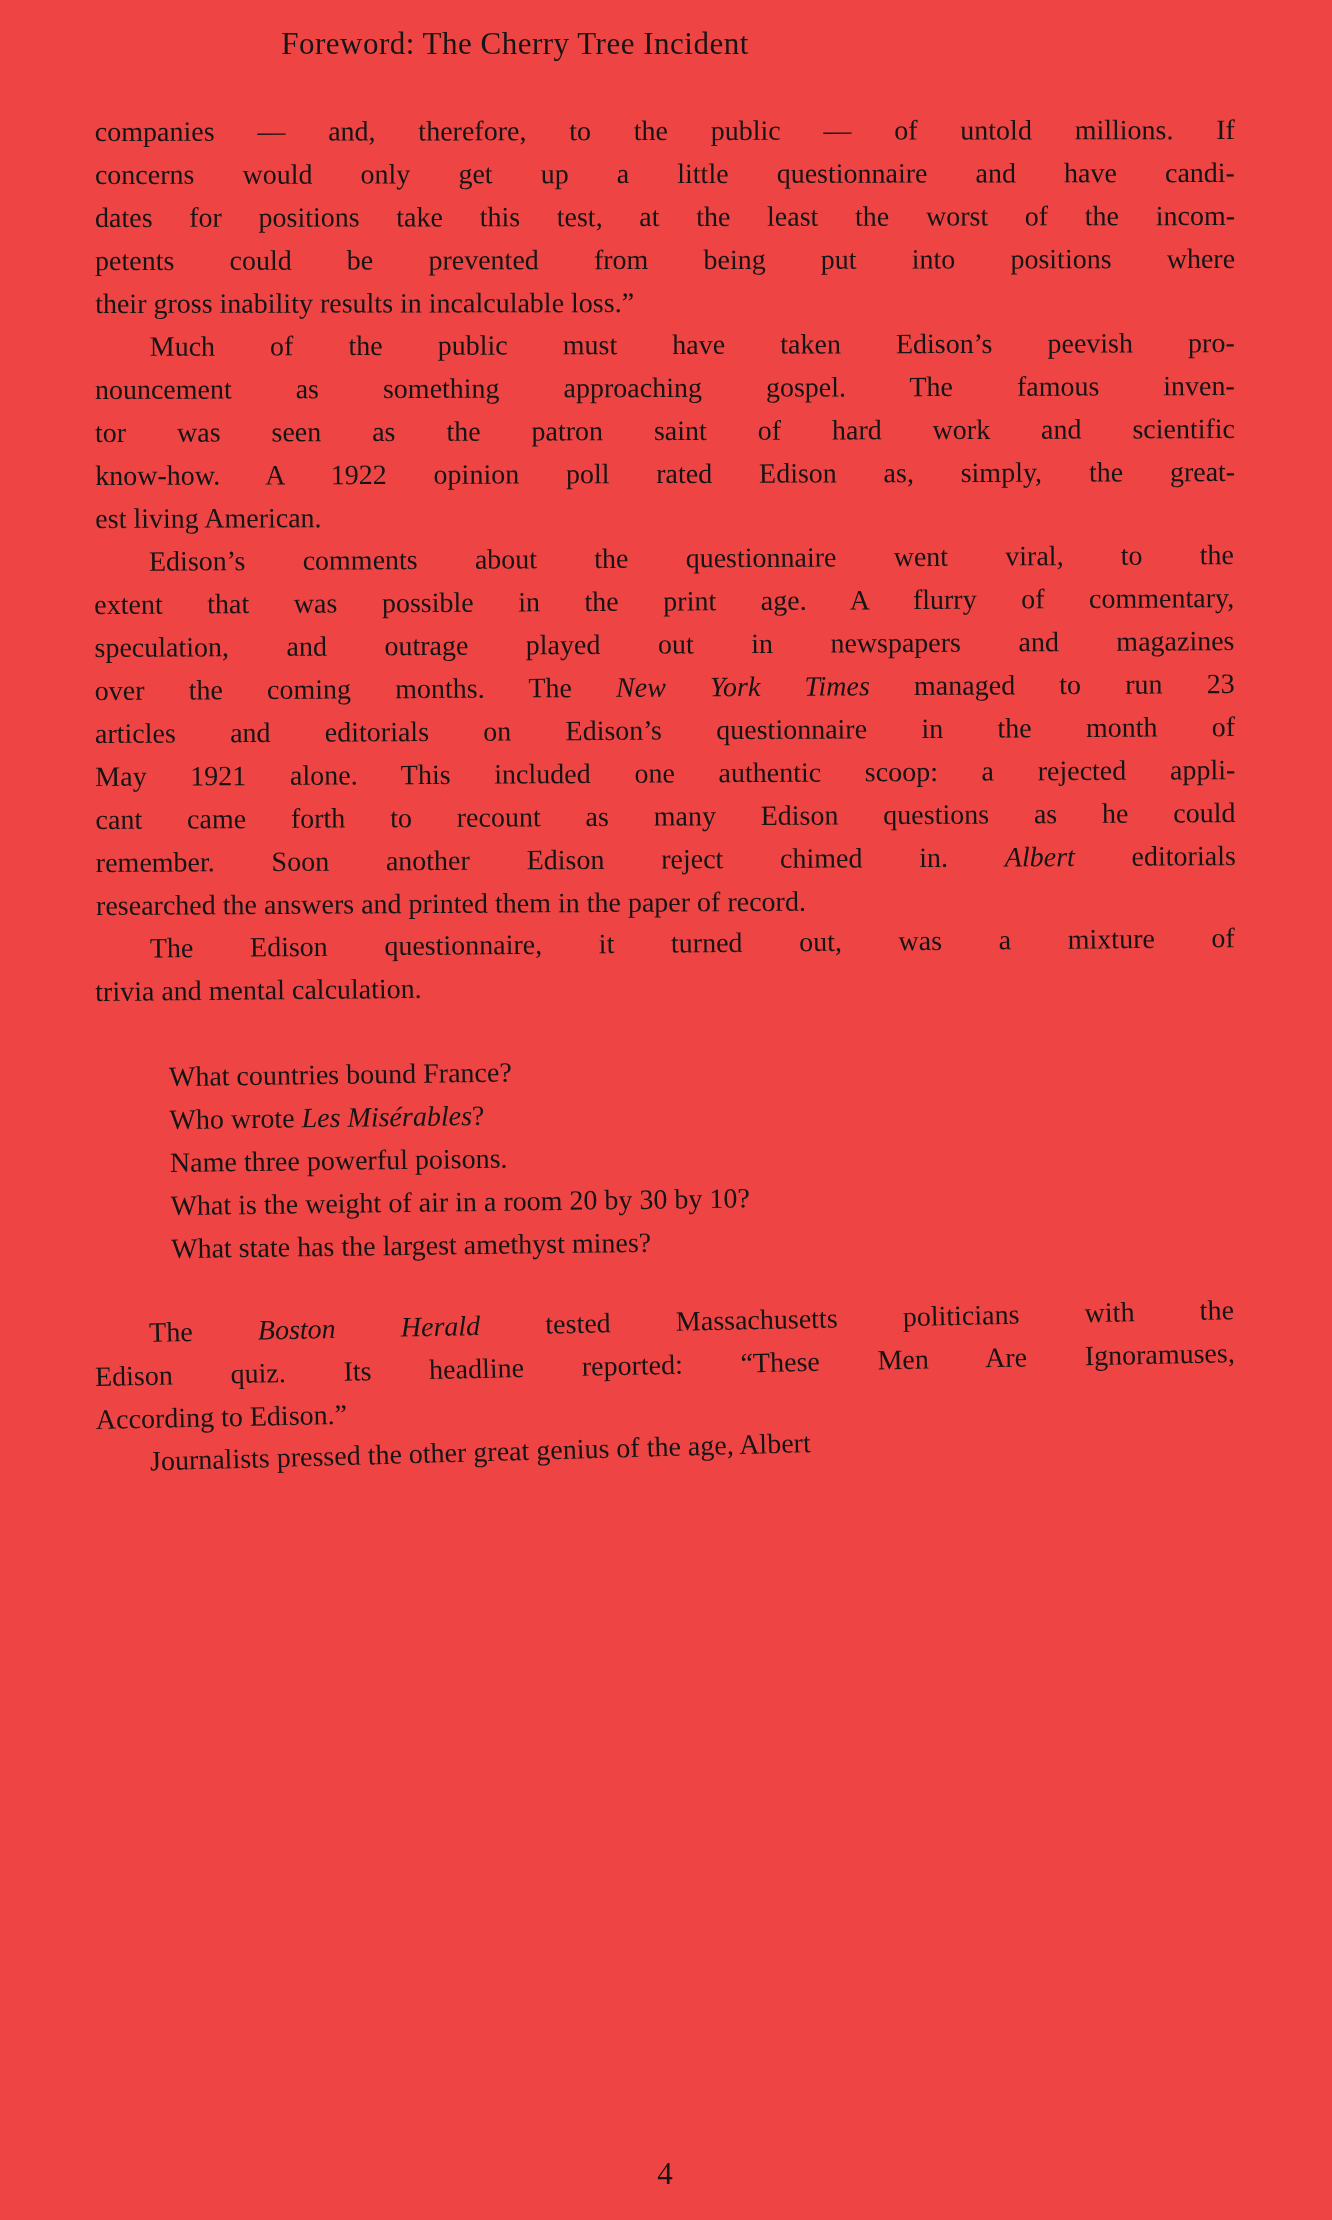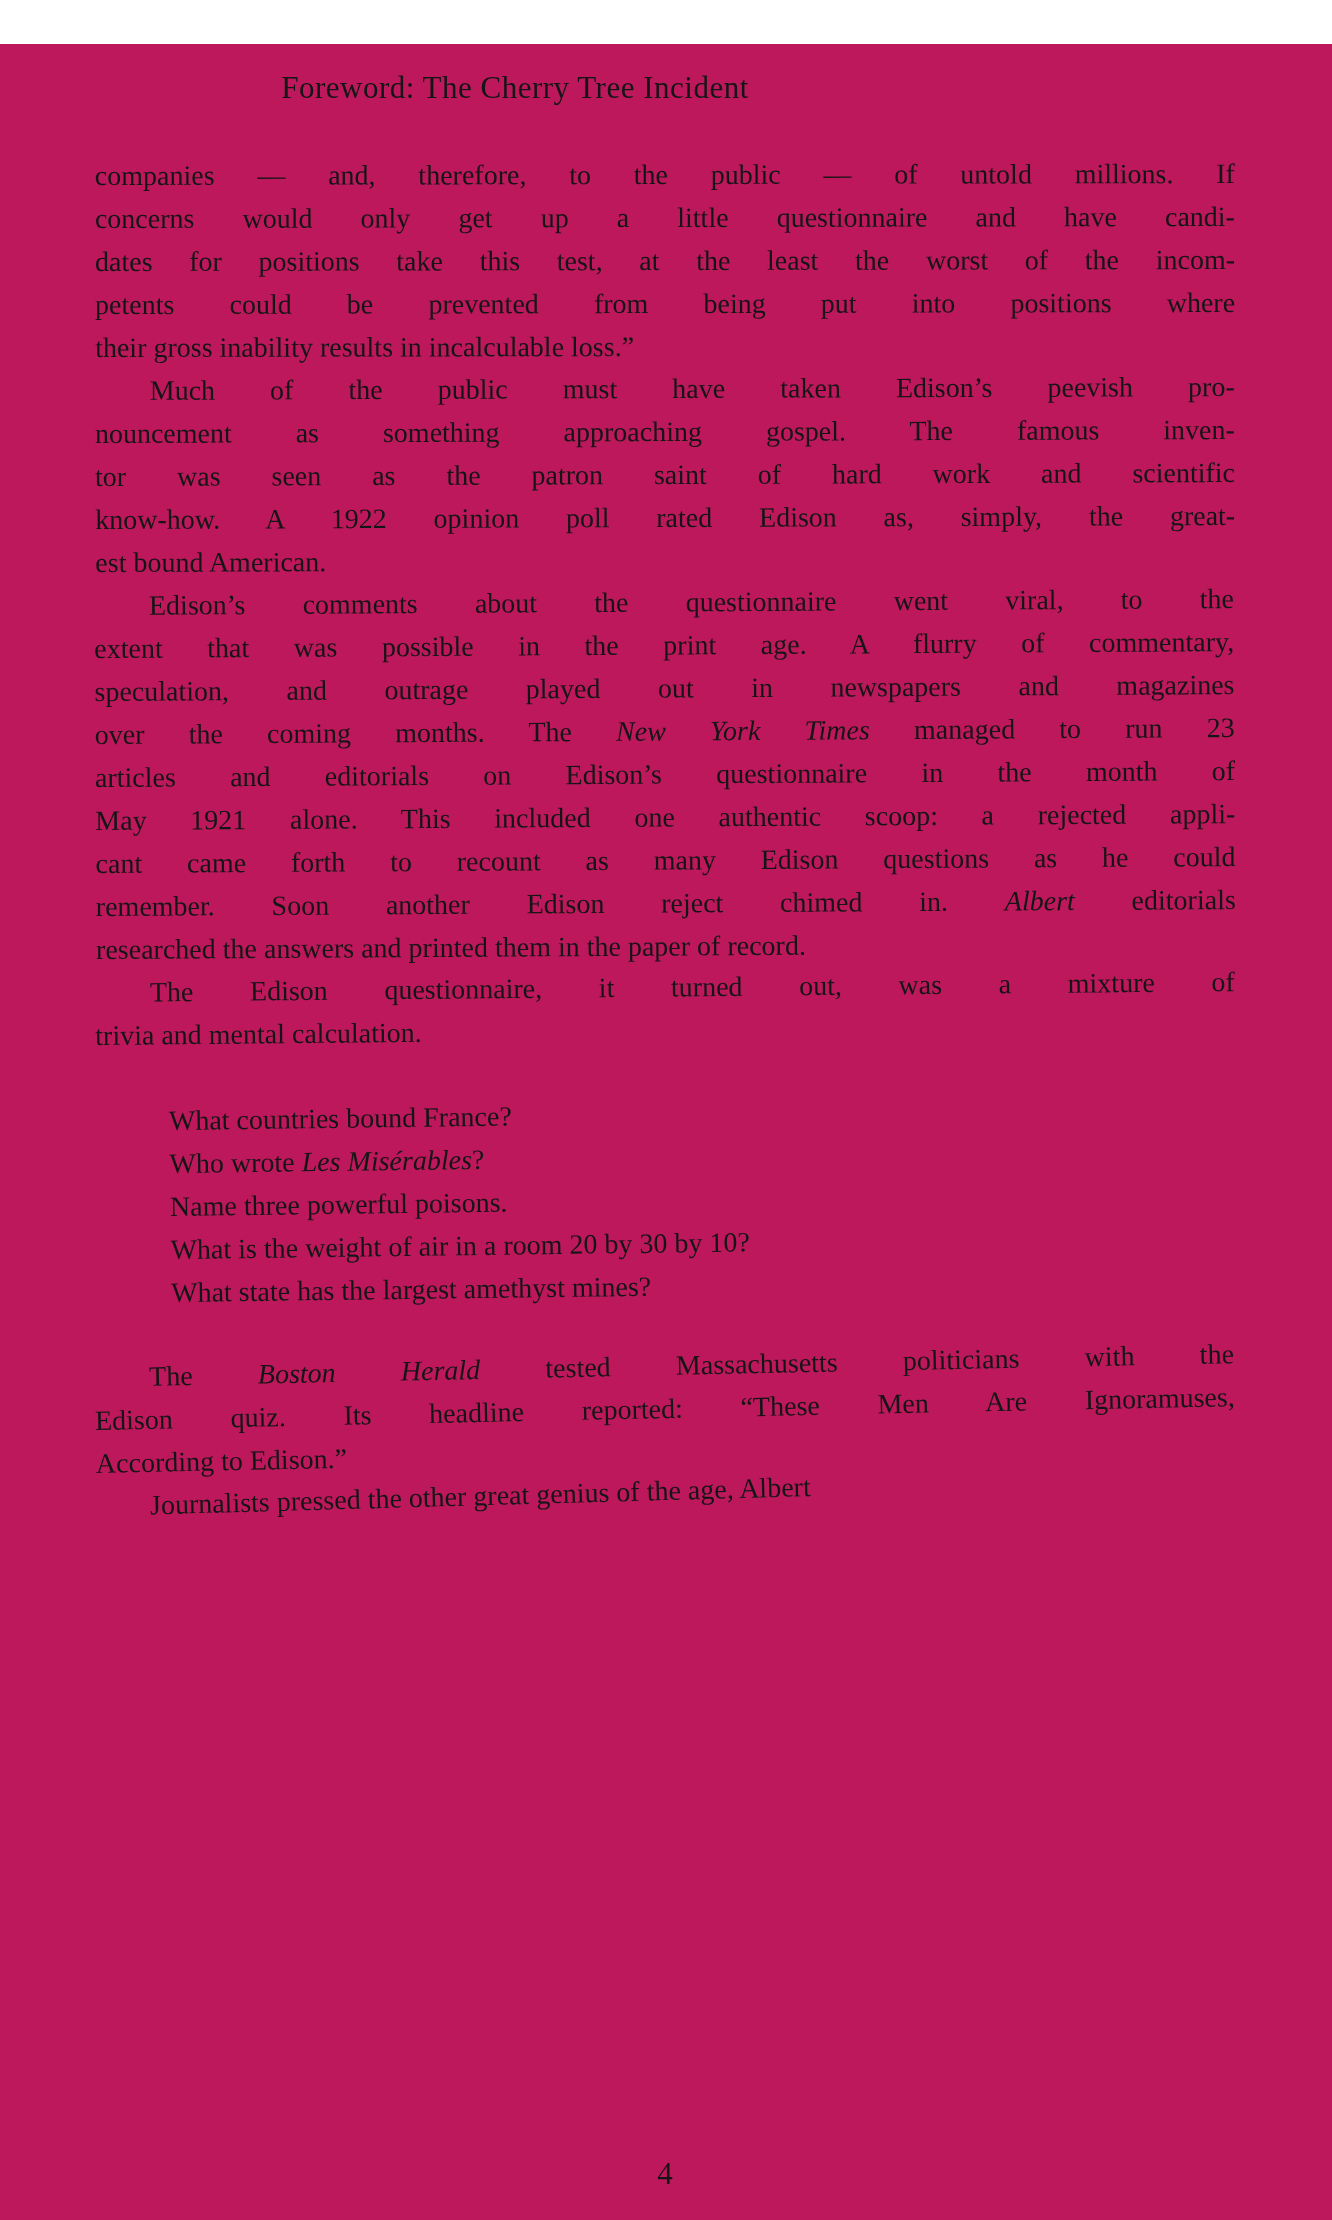--- a/index.html
+++ b/index.html
@@ -7,22 +7,21 @@
   body {
     background: #ffffff;
     color: #151515;
     font-family: "Liberation Serif", "DejaVu Serif", serif;
     position: relative;
     overflow: hidden;
   }
   .page {
     position: absolute;
     inset: 0;
-    background: #be185d;
-    margin-top: 44px;
+    background: #ef4444;
   }
   .running-head {
     margin: 26px 0 0 95px;
     width: 1140px;
     text-align: center;
     transform: translateX(-150px);
     font-size: 31px;
     font-weight: 400;
     letter-spacing: 0.5px;
   }
@@ -71,21 +70,21 @@
           <div class="line just"><span>concerns would only get up a little questionnaire and have candi-</span></div>
           <div class="line just"><span>dates for positions take this test, at the least the worst of the incom-</span></div>
           <div class="line just"><span>petents could be prevented from being put into positions where</span></div>
           <div class="line just last"><span>their gross inability results in incalculable loss.”</span></div>
         </div>
         <div class="block paragraph tilt-1">
           <div class="line just indent"><span>Much of the public must have taken Edison’s peevish pro-</span></div>
           <div class="line just"><span>nouncement as something approaching gospel. The famous inven-</span></div>
           <div class="line just"><span>tor was seen as the patron saint of hard work and scientific</span></div>
           <div class="line just"><span>know-how. A 1922 opinion poll rated Edison as, simply, the great-</span></div>
-          <div class="line just last"><span>est bound American.</span></div>
+          <div class="line just last"><span>est living American.</span></div>
         </div>
         <div class="block paragraph tilt-2">
           <div class="line just indent"><span>Edison’s comments about the questionnaire went viral, to the</span></div>
           <div class="line just"><span>extent that was possible in the print age. A flurry of commentary,</span></div>
           <div class="line just"><span>speculation, and outrage played out in newspapers and magazines</span></div>
           <div class="line just"><span>over the coming months. The </span><span class="it">New York Times</span><span> managed to run 23</span></div>
           <div class="line just"><span>articles and editorials on Edison’s questionnaire in the month of</span></div>
           <div class="line just"><span>May 1921 alone. This included one authentic scoop: a rejected appli-</span></div>
           <div class="line just"><span>cant came forth to recount as many Edison questions as he could</span></div>
           <div class="line just"><span>remember. Soon another Edison reject chimed in. </span><span class="it">Albert</span><span> editorials</span></div>

